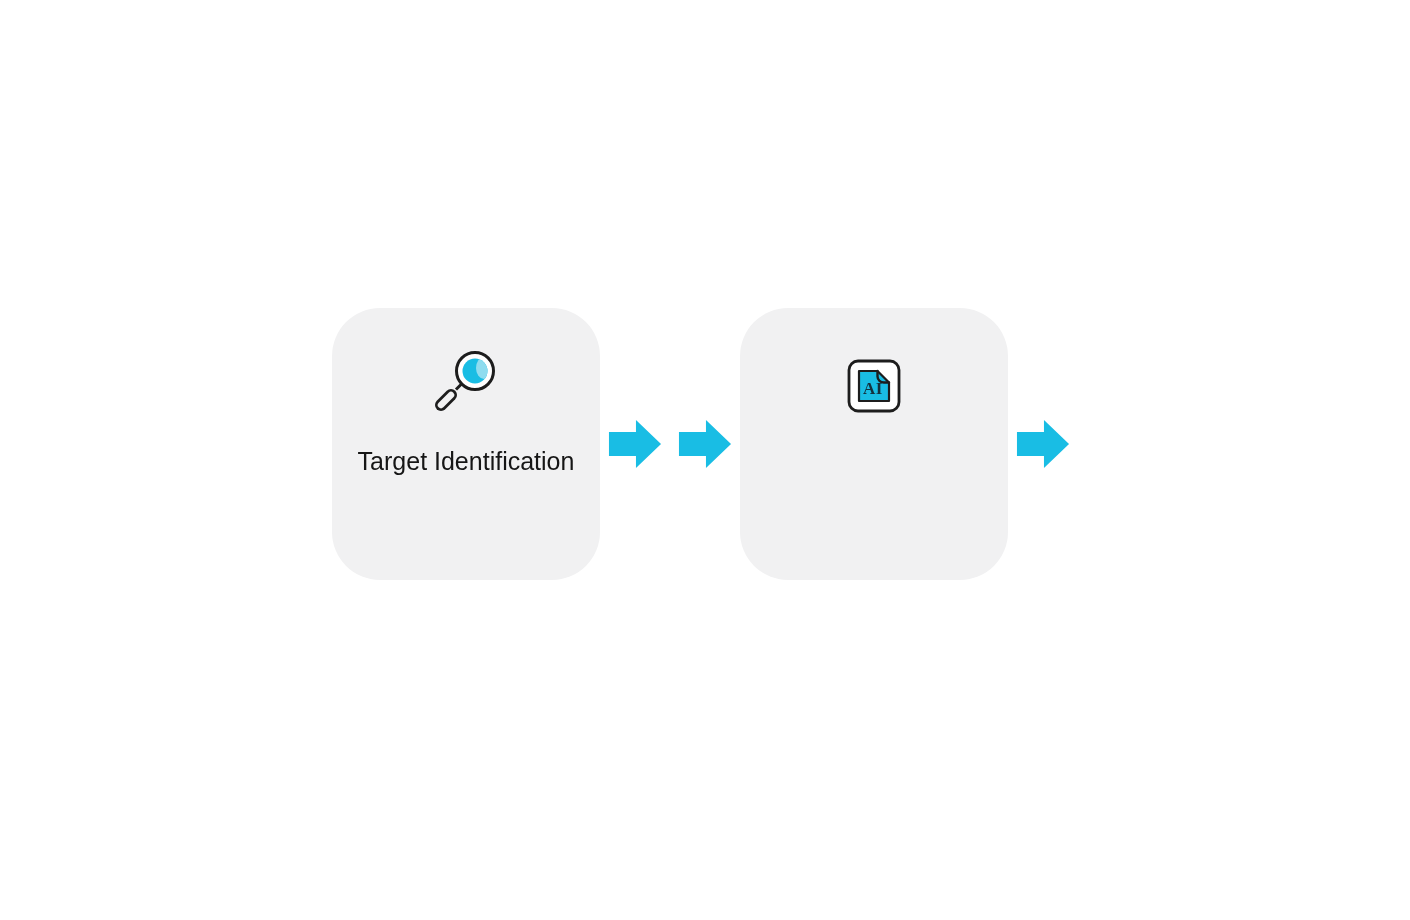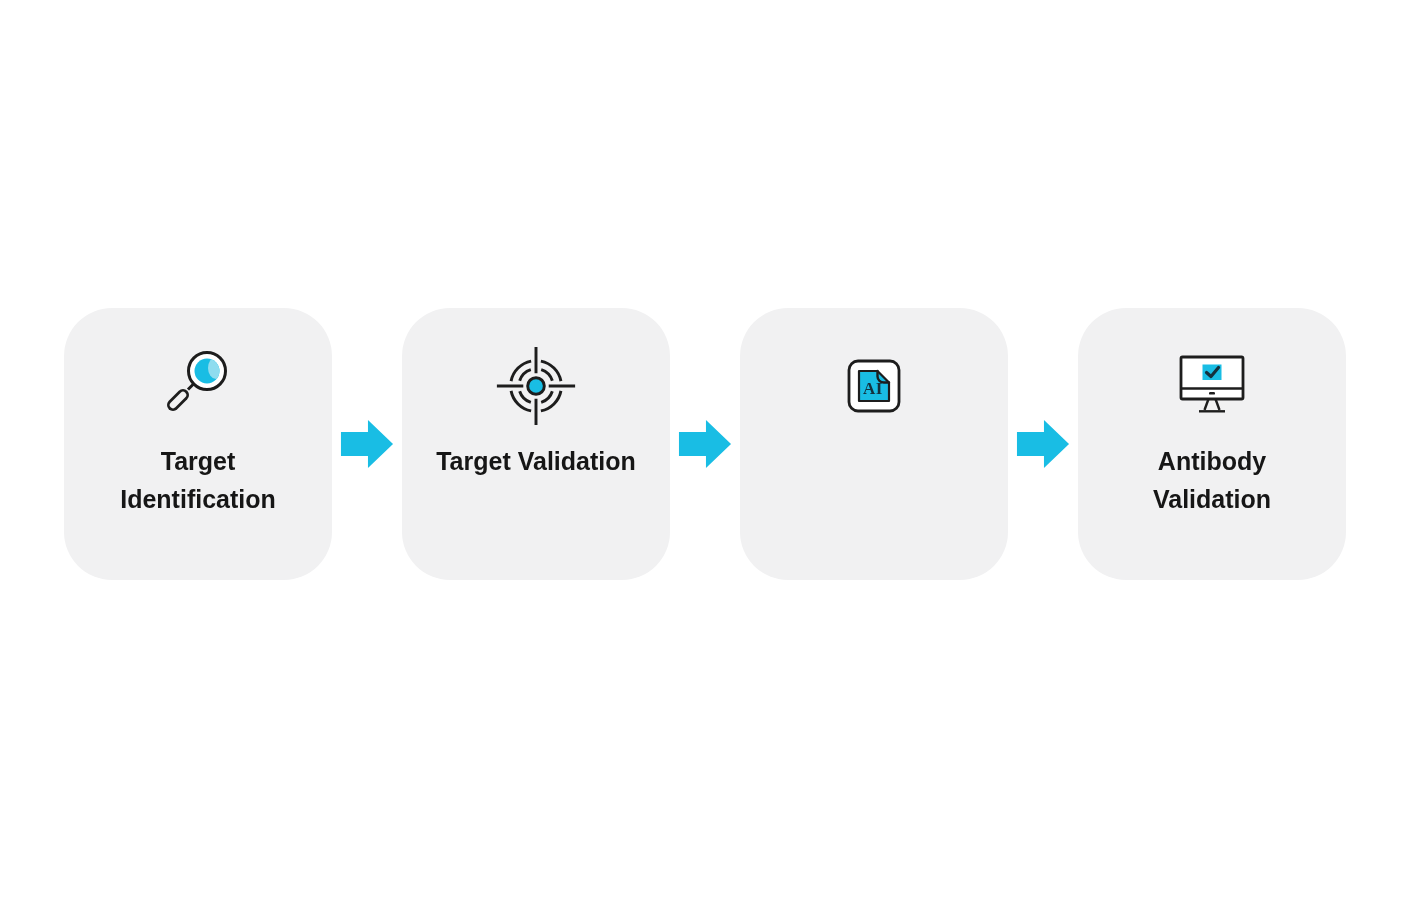--- a/index.html
+++ b/index.html
@@ -23,21 +23,21 @@
     background:var(--card_bg);
     display:flex;flex-direction:column;align-items:center;
     padding-top:28px;
   }
   .icon-box{
     height:100px;width:100%;
     display:flex;align-items:center;justify-content:center;
   }
   .step-label{
     margin-top:6px;max-width:230px;
-    font-size:25px;line-height:38px;font-weight:700;
+    font-size:25px;line-height:38px;font-weight:400;
     color:var(--text);text-align:center;
   }
   .arrow-gap{
     width:70px;height:272px;
     display:flex;align-items:center;justify-content:center;
   }
   
   .st{fill:none;stroke:var(--outline);stroke-width:3;}
   .thin{stroke-width:2.4;}
   .mid{stroke-width:2.8;}
@@ -77,41 +77,20 @@
       </div>
       <div class="step-label">Target Identification</div>
     </div>
 
     <div class="arrow-gap">
       <svg width="54" height="54" viewBox="0 0 56 56" aria-hidden="true">
         <polygon class="accent-fill" points="1,15.5 29,15.5 29,3 55,28 29,53 29,40.5 1,40.5"></polygon>
       </svg>
     </div>
 
-    <div class="step-card">
-      <div class="icon-box">
-        <svg width="88" height="88" viewBox="0 0 90 90" aria-hidden="true">
-
-          <path class="st" d="M45,5 V32 M45,58 V85 M5,45 H32 M58,45 H85"></path>
-
-          <path class="st" d="M70.5,50 A26,26 0 0 1 50,70.5"></path>
-          <path class="st" d="M40,70.5 A26,26 0 0 1 19.5,50"></path>
-          <path class="st" d="M19.5,40 A26,26 0 0 1 40,19.5"></path>
-          <path class="st" d="M50,19.5 A26,26 0 0 1 70.5,40"></path>
-
-          <path class="st" d="M61.7,50.3 A17.5,17.5 0 0 1 50.3,61.7"></path>
-          <path class="st" d="M39.7,61.7 A17.5,17.5 0 0 1 28.3,50.3"></path>
-          <path class="st" d="M28.3,39.7 A17.5,17.5 0 0 1 39.7,28.3"></path>
-          <path class="st" d="M50.3,28.3 A17.5,17.5 0 0 1 61.7,39.7"></path>
-
-          <circle class="accent-fill" cx="45" cy="45" r="8.5" stroke="#1D1D1D" stroke-width="3"></circle>
-        </svg>
-      </div>
-      <div class="step-label">Target Validation</div>
-    </div>
 
     <div class="arrow-gap">
       <svg width="54" height="54" viewBox="0 0 56 56" aria-hidden="true">
         <polygon class="accent-fill" points="1,15.5 29,15.5 29,3 55,28 29,53 29,40.5 1,40.5"></polygon>
       </svg>
     </div>
 
     <div class="step-card">
       <div class="icon-box">
         <svg width="64" height="64" viewBox="0 0 64 64" aria-hidden="true">
@@ -122,29 +101,15 @@
         </svg>
       </div>
     </div>
 
     <div class="arrow-gap">
       <svg width="54" height="54" viewBox="0 0 56 56" aria-hidden="true">
         <polygon class="accent-fill" points="1,15.5 29,15.5 29,3 55,28 29,53 29,40.5 1,40.5"></polygon>
       </svg>
     </div>
 
-    <div class="step-card">
-      <div class="icon-box">
-        <svg width="76" height="66" viewBox="0 0 76 66" aria-hidden="true">
-          <rect class="white-fill st mid" x="7" y="4" width="62" height="42" rx="1.5"></rect>
-          <line class="st thin" x1="7" y1="35.5" x2="69" y2="35.5"></line>
-          <rect class="outline-fill" x="35" y="39" width="6" height="2.6" rx="1.2"></rect>
-          <rect class="accent-fill" x="28.5" y="11.5" width="19" height="15.5"></rect>
-          <path class="round" d="M32.5,19.5 L37,23.5 L44.5,14.5" fill="none" stroke="#14303D" stroke-width="3.2"></path>
-          <path class="st thin" d="M34.5,46 L30.5,57 M41.5,46 L45.5,57"></path>
-          <line class="st thin" x1="25" y1="58.3" x2="51" y2="58.3"></line>
-        </svg>
-      </div>
-      <div class="step-label">Antibody Validation</div>
-    </div>
 
   </div>
 </div>
 
 </body></html>

